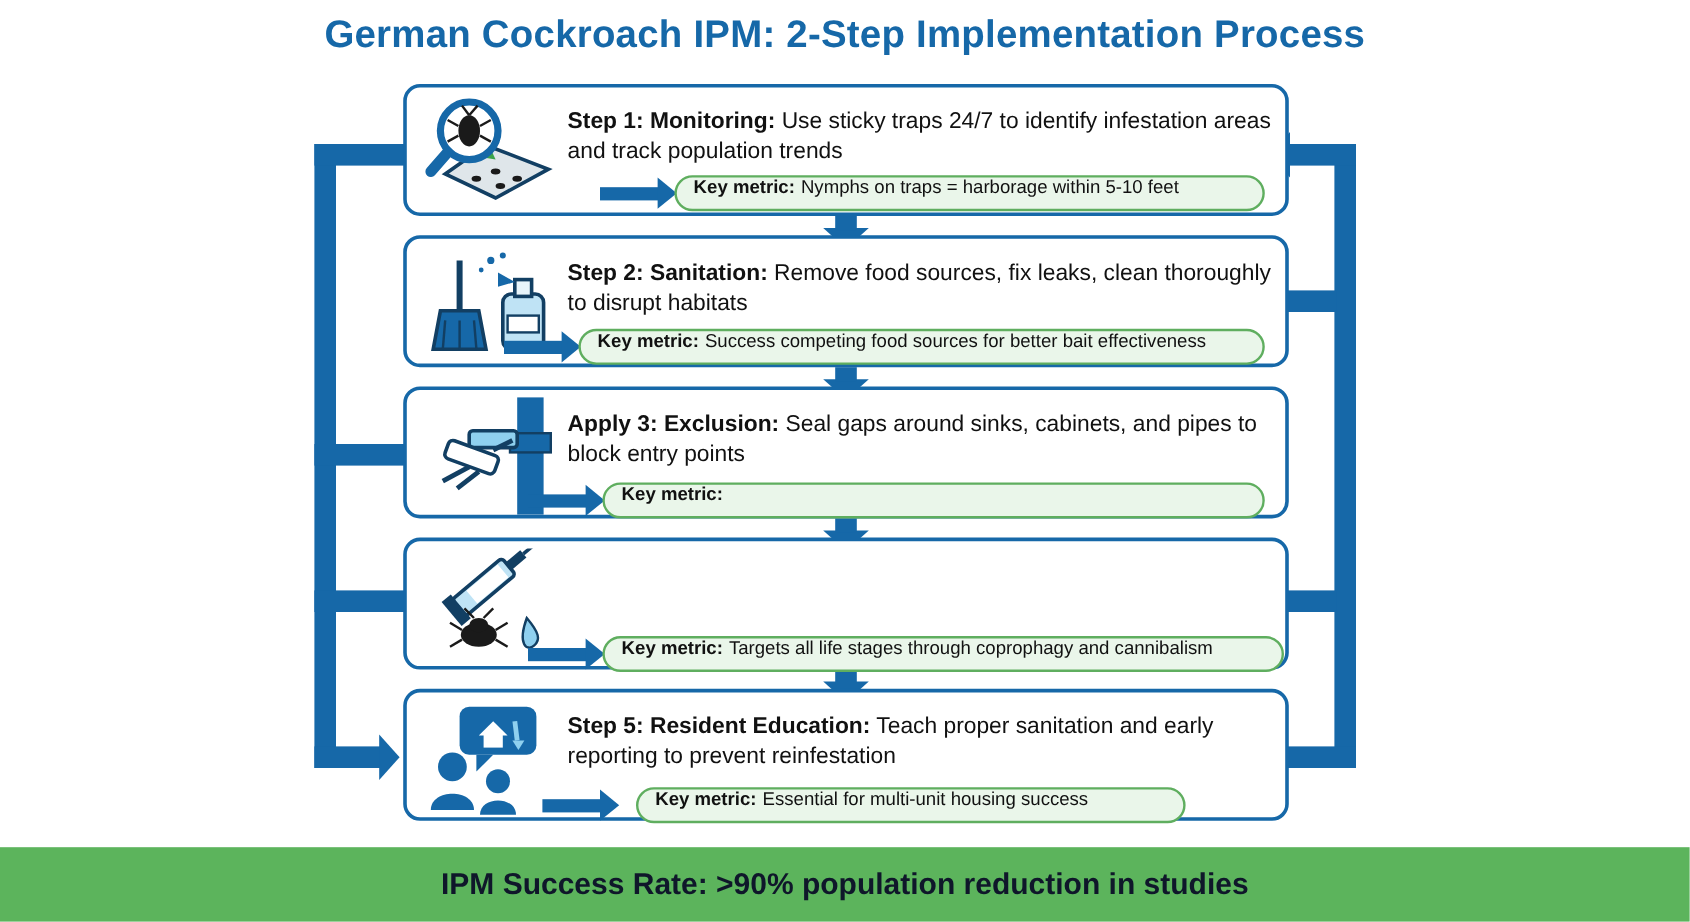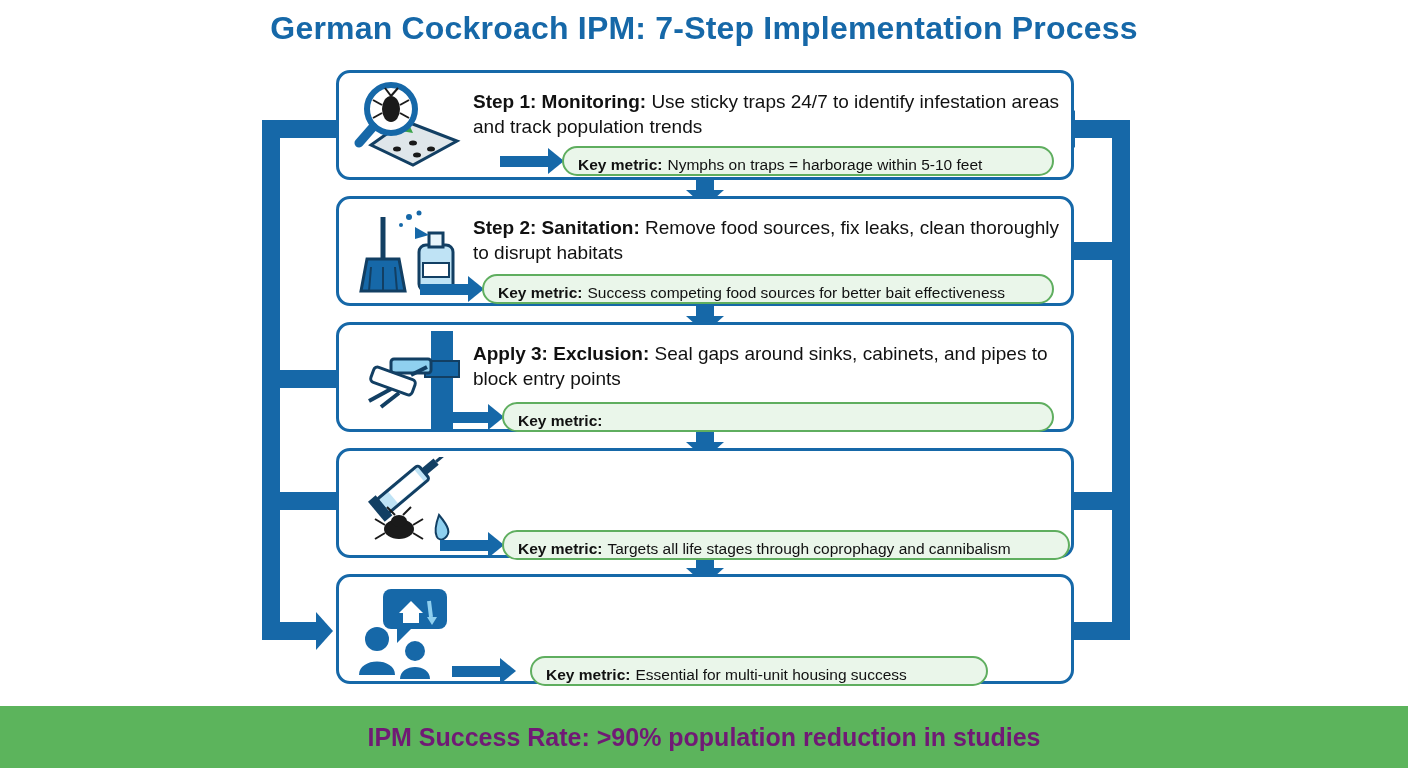--- a/index.html
+++ b/index.html
@@ -102,21 +102,21 @@
 
   
   .metric {
     position: absolute;
     height: 30px;
     border: 2px solid #5fae5f;
     border-radius: 15px;
     background: #eaf6ea;
     box-sizing: border-box;
     display: flex;
-    align-items: flex-end;
+    align-items: flex-start;
     padding: 0 14px;
     font-size: 15.5px;
     color: #111111;
     white-space: nowrap;
   }
   .metric b { font-weight: bold; margin-right: 5px; }
 
   
   .metric-arrow {
     position: absolute;
@@ -136,31 +136,31 @@
   .footer {
     position: absolute;
     left: 0;
     bottom: 0;
     width: 1408px;
     height: 62px;
     background: #5cb45c;
     display: flex;
     align-items: center;
     justify-content: center;
-    color: #701a75;
+    color: #0f172a;
     font-size: 25px;
     font-weight: bold;
   }
 </style>
 </head>
 <body>
 
 <div id="root">
 
-  <div class="title">German Cockroach IPM: 7-Step Implementation Process</div>
+  <div class="title">German Cockroach IPM: 2-Step Implementation Process</div>
 
   <div class="flow">
 
     <div class="rail" style="left:262px; top:58px; width:18px; height:520px;"></div>
     <div class="rail" style="left:262px; top:58px; width:80px; height:18px;"></div>
     <div class="rail" style="left:262px; top:560px; width:56px; height:18px;"></div>
     <div class="arrowhead arrow-right" style="left:316px; top:550px;"></div>
 
     <div class="rail" style="left:1112px; top:58px; width:18px; height:520px;"></div>
     <div class="rail" style="left:1070px; top:560px; width:60px; height:18px;"></div>
@@ -306,20 +306,24 @@
           <polygon points="46,30 58,18 70,30" fill="#ffffff"></polygon>
           <rect x="50" y="28" width="16" height="12" fill="#ffffff"></rect>
           <line x1="76" y1="18" x2="78" y2="34" stroke="#8fd0ef" stroke-width="4"></line>
           <path d="M74 34 l10 0 l-5 8 z" fill="#8fd0ef"></path>
           <circle cx="24" cy="56" r="12" fill="#1668a8"></circle>
           <path d="M6 92 C6 74 42 74 42 92 Z" fill="#1668a8"></path>
           <circle cx="62" cy="68" r="10" fill="#1668a8"></circle>
           <path d="M47 96 C47 80 77 80 77 96 Z" fill="#1668a8"></path>
         </svg>
       </div>
+      <div class="step-text">
+        <b>Step 5: Resident Education:</b>
+        <span>Teach proper sanitation and early reporting to prevent reinfestation</span>
+      </div>
     </div>
     <div class="metric-stem" style="left:452px; top:604px; width:50px;"></div>
     <div class="metric-arrow" style="left:500px; top:596px;"></div>
     <div class="metric" style="left:530px; top:594px; width:458px;">
       <b>Key metric:</b>
       <span>Essential for multi-unit housing success</span>
     </div>
 
   </div>
 

